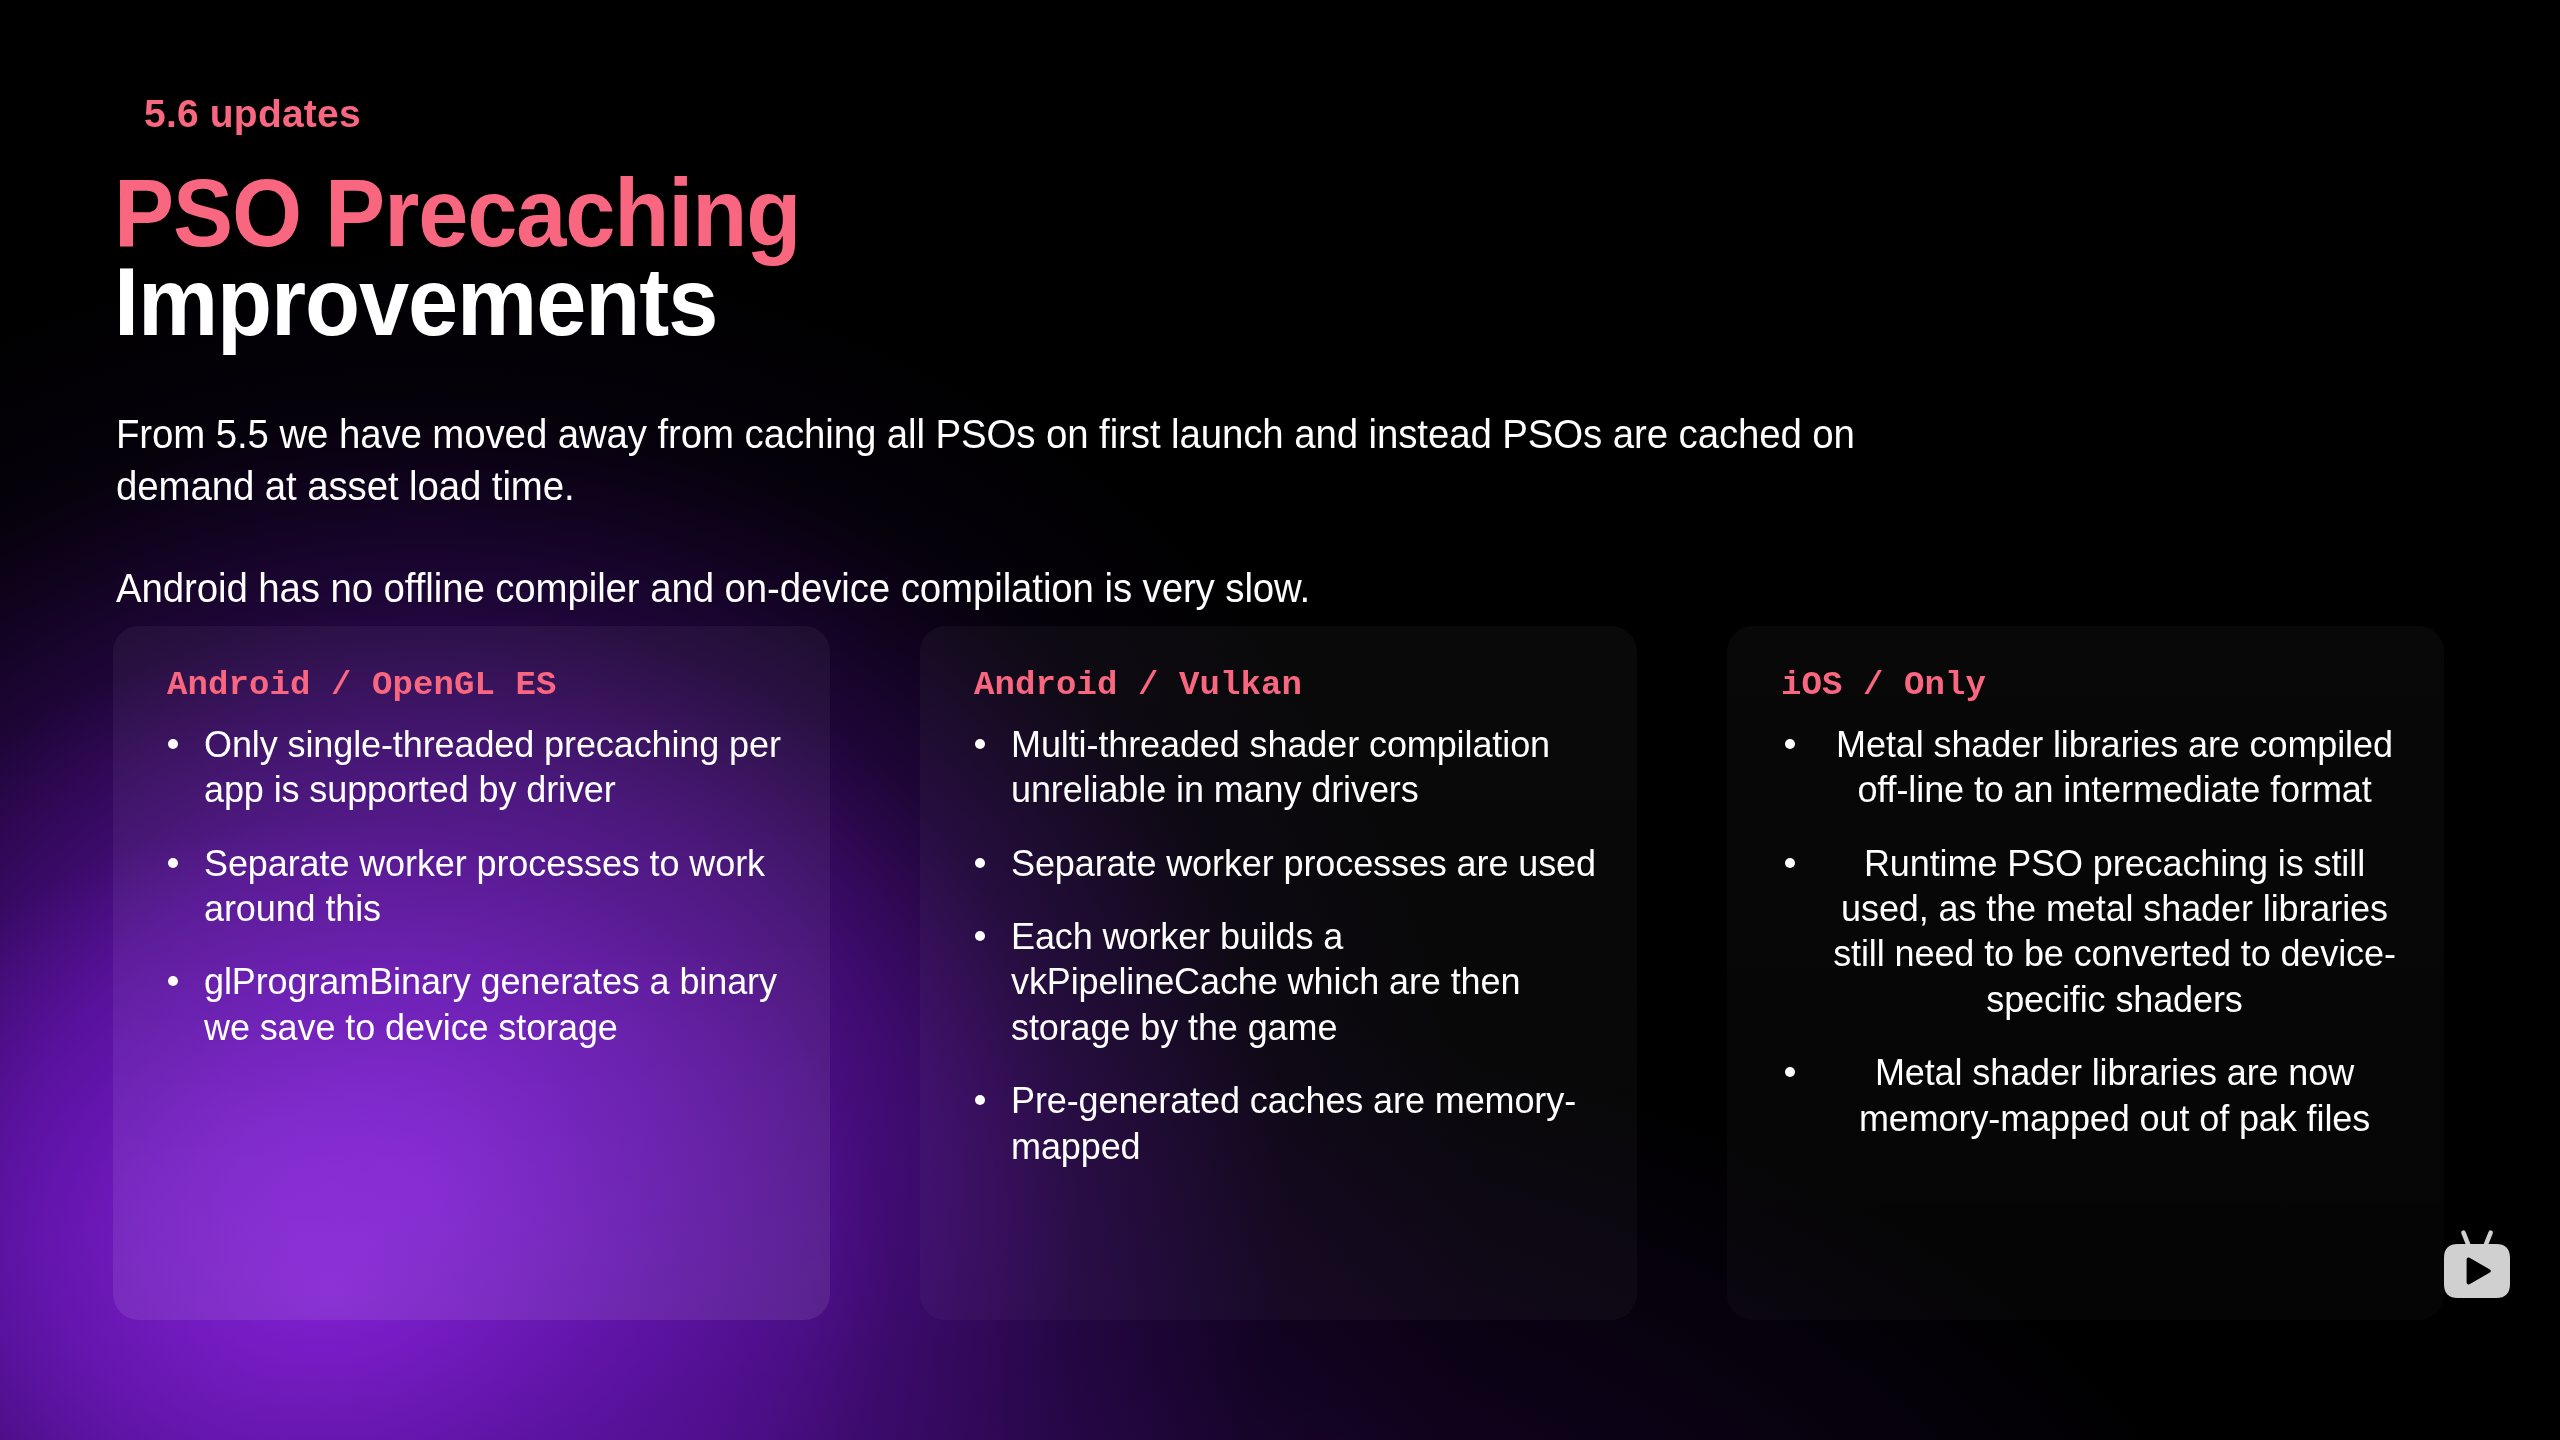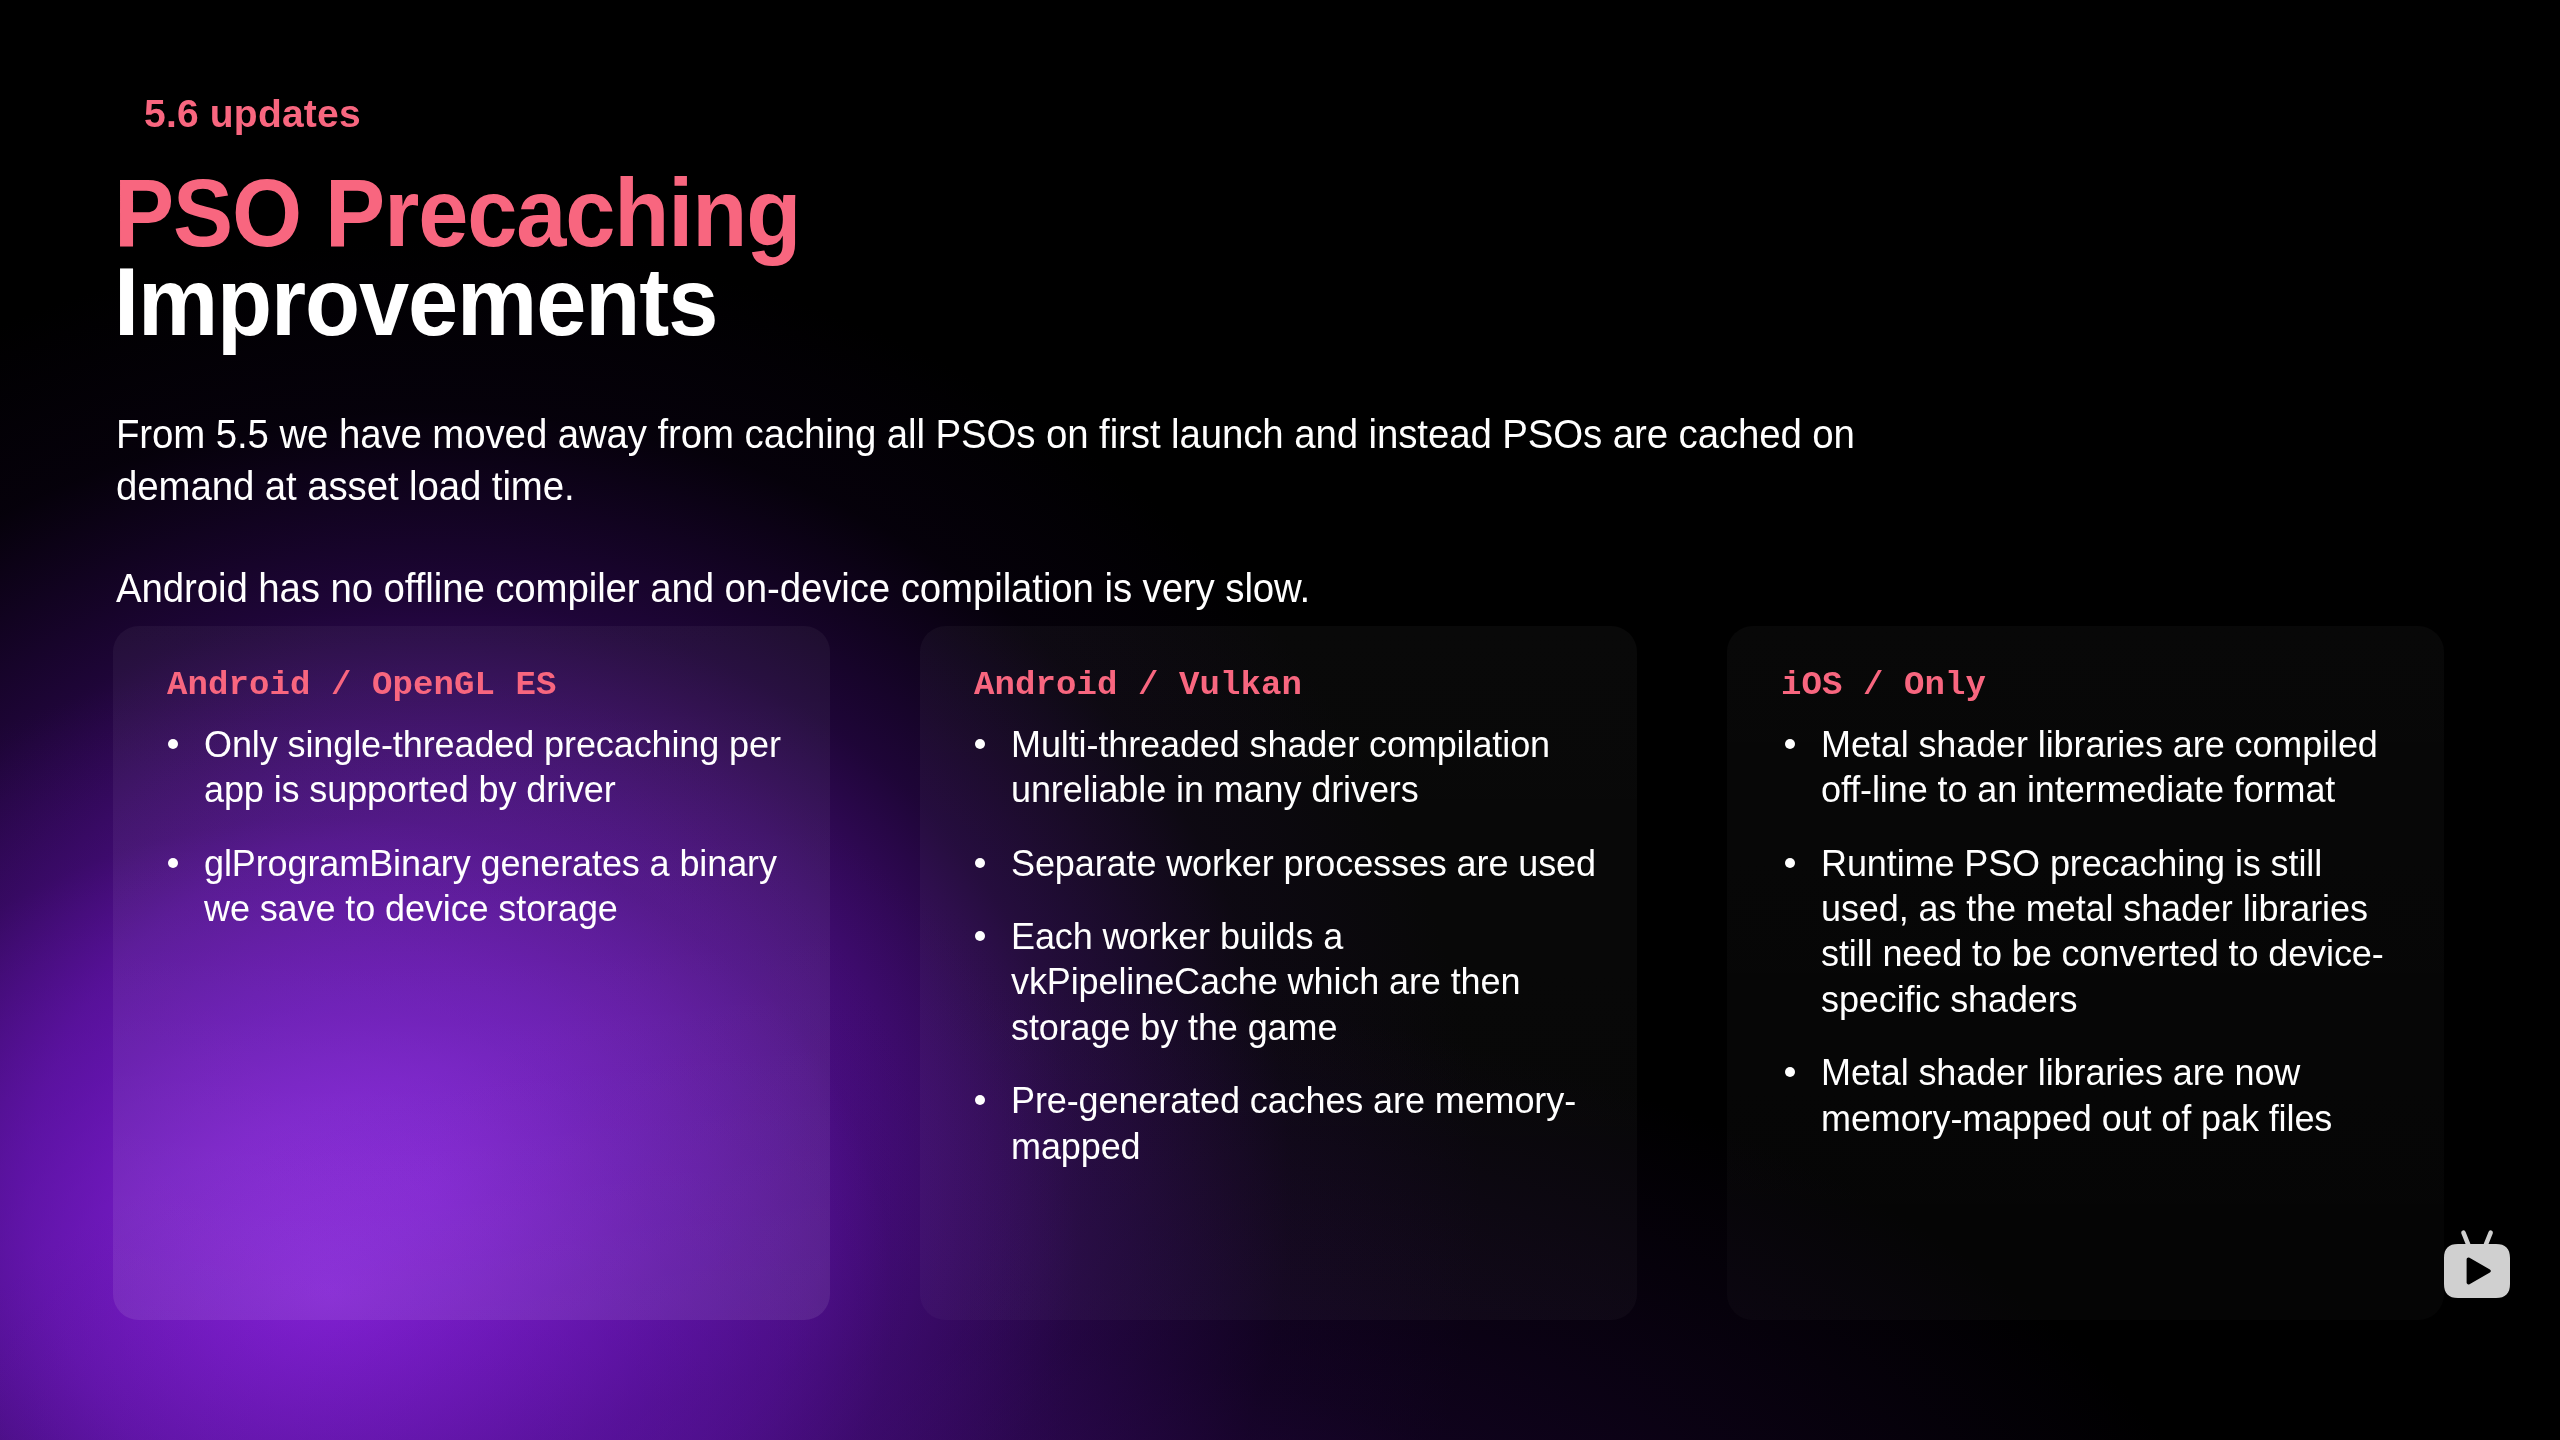--- a/index.html
+++ b/index.html
@@ -185,21 +185,21 @@
     position: absolute;
     left: 19px;
     top: 17px;
     width: 10px;
     height: 10px;
     border-radius: 50%;
     background: #ffffff;
   }
 
   
-  .card-3 .bullets li { padding-left: 58px; }
+  .card-3 .bullets li { padding-left: 58px; text-align: center; }
   .card-3 .bullets li .dot { left: 22px; }
 
   
   .tv-badge {
     position: absolute;
     left: 2438px;
     top: 1228px;
     width: 78px;
     height: 78px;
   }
@@ -229,20 +229,24 @@
     </div>
 
     <div class="cards">
 
       <div class="card card-1">
         <div class="card-title">Android / OpenGL ES</div>
         <ul class="bullets">
           <li>
             <span class="dot"></span>
             <span>Only single-threaded precaching per app is supported by driver</span>
+          </li>
+          <li>
+            <span class="dot"></span>
+            <span>Separate worker processes to work around this</span>
           </li>
           <li>
             <span class="dot"></span>
             <span>glProgramBinary generates a binary we save to device storage</span>
           </li>
         </ul>
       </div>
 
       <div class="card card-2">
         <div class="card-title">Android / Vulkan</div>

